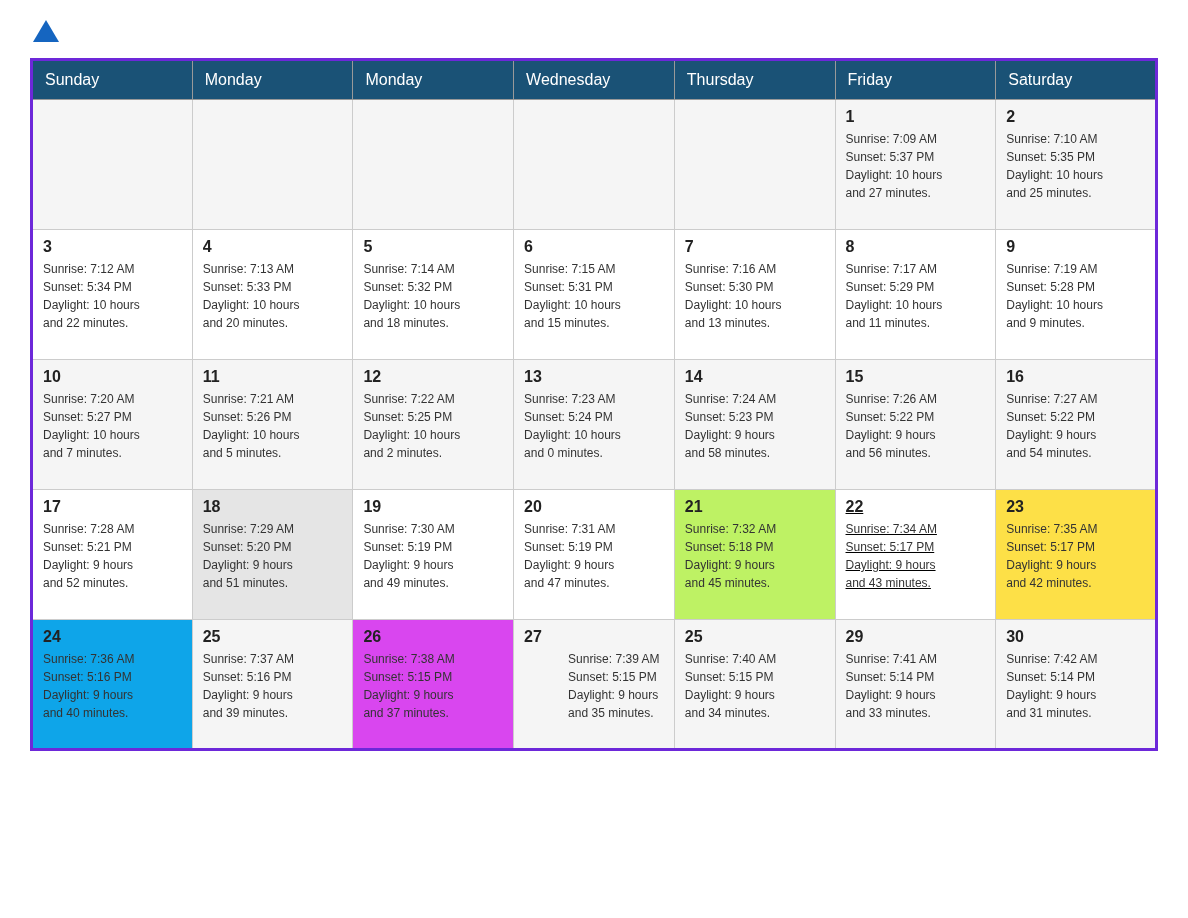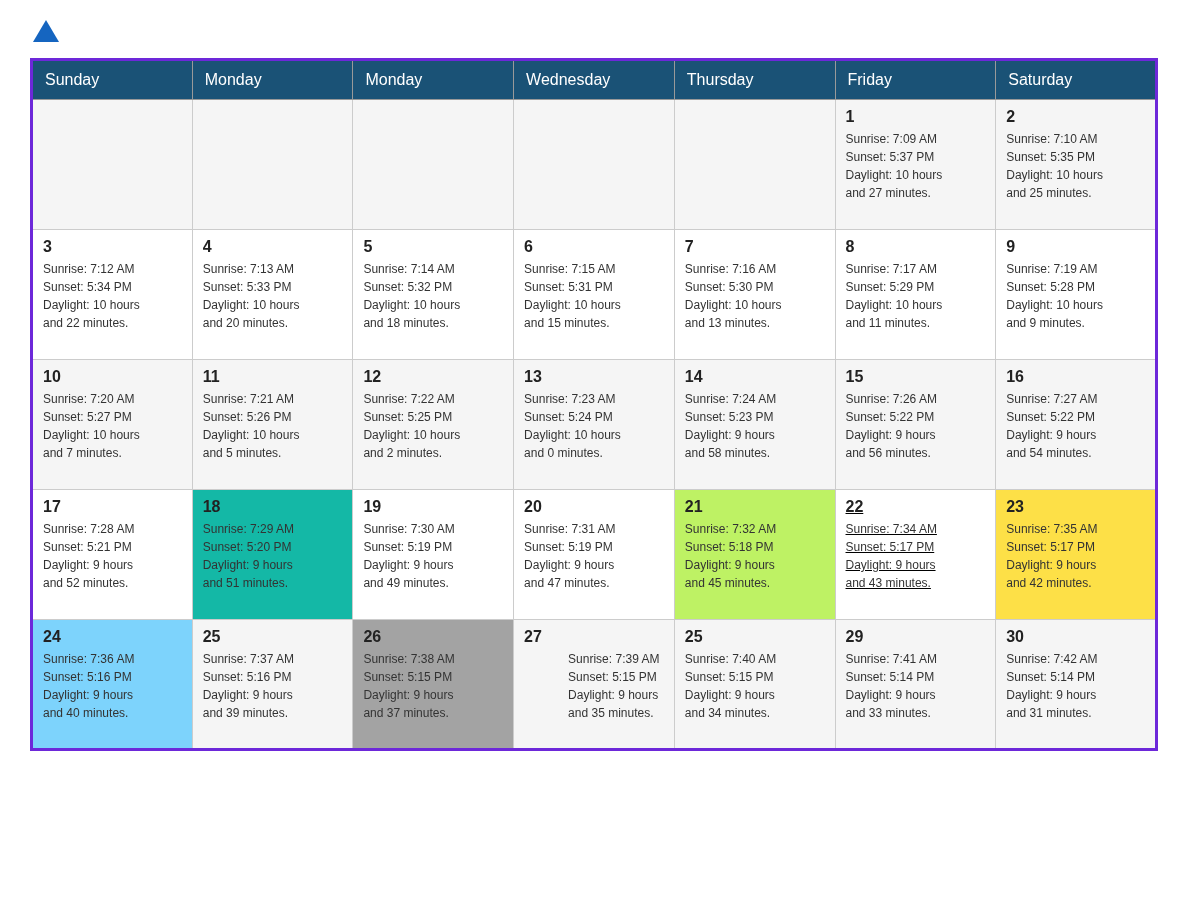--- a/index.html
+++ b/index.html
@@ -256,21 +256,21 @@
         </td>
       </tr>
       <tr>
         <td style="background: rgb(255, 255, 255);">
           <div class="day-number">17</div>
           <div class="day-info" style="white-space: pre-line;">Sunrise: 7:28 AM
 Sunset: 5:21 PM
 Daylight: 9 hours
 and 52 minutes.</div>
         </td>
-        <td style="background: #14b8a6;">
+        <td style="background: #e5e5e5;">
           <div class="day-number">18</div>
           <div class="day-info" style="white-space: pre-line;">Sunrise: 7:29 AM
 Sunset: 5:20 PM
 Daylight: 9 hours
 and 51 minutes.</div>
         </td>
         <td style="background: rgb(255, 255, 255);">
           <div class="day-number">19</div>
           <div class="day-info" style="white-space: pre-line;">Sunrise: 7:30 AM
 Sunset: 5:19 PM
@@ -300,35 +300,35 @@
         </td>
         <td style="background: #fde047;">
           <div class="day-number">23</div>
           <div class="day-info" style="white-space: pre-line;">Sunrise: 7:35 AM
 Sunset: 5:17 PM
 Daylight: 9 hours
 and 42 minutes.</div>
         </td>
       </tr>
       <tr>
-        <td style="background: #7dd3fc;">
+        <td style="background: #0ea5e9;">
           <div class="day-number">24</div>
           <div class="day-info" style="white-space: pre-line;">Sunrise: 7:36 AM
 Sunset: 5:16 PM
 Daylight: 9 hours
 and 40 minutes.</div>
         </td>
         <td style="background: rgb(245, 245, 245);">
           <div class="day-number">25</div>
           <div class="day-info" style="white-space: pre-line;">Sunrise: 7:37 AM
 Sunset: 5:16 PM
 Daylight: 9 hours
 and 39 minutes.</div>
         </td>
-        <td style="background: #a3a3a3;">
+        <td style="background: #d946ef;">
           <div class="day-number">26</div>
           <div class="day-info" style="white-space: pre-line;">Sunrise: 7:38 AM
 Sunset: 5:15 PM
 Daylight: 9 hours
 and 37 minutes.</div>
         </td>
         <td style="background: rgb(245, 245, 245);">
           <div class="day-number">27</div>
           <div class="day-info" style="white-space: pre-line; margin-left: 44px;">Sunrise: 7:39 AM
 Sunset: 5:15 PM

